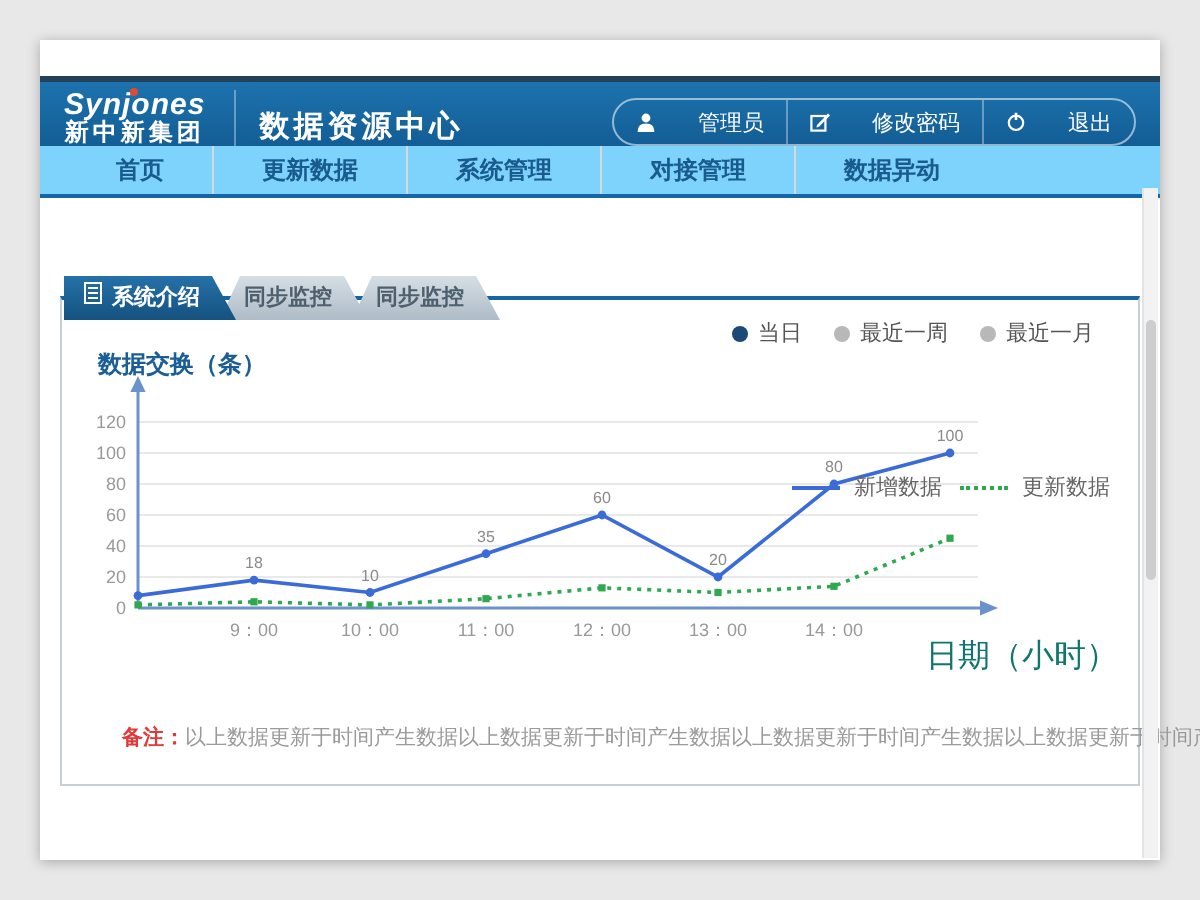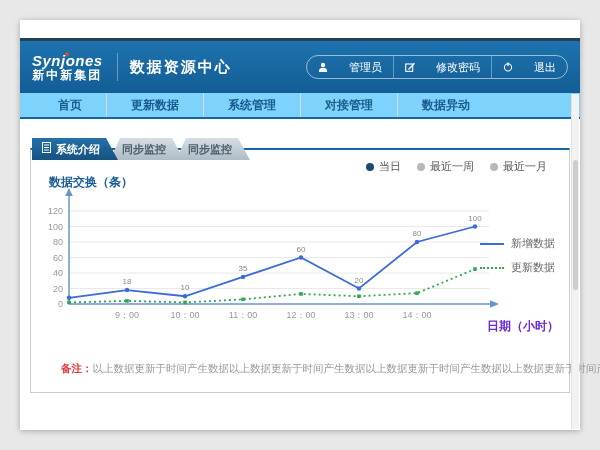--- a/index.html
+++ b/index.html
@@ -1,21 +1,21 @@
 <!DOCTYPE html>
 <html><head>
 <meta charset="utf-8">
 <style>
   html,body{margin:0;padding:0;}
   body{width:600px;height:450px;background:#e8e8e8;font-family:"Liberation Sans","DejaVu Sans",sans-serif;position:relative;overflow:hidden;}
   .page{position:absolute;left:20px;top:20px;width:560px;height:410px;background:#fff;box-shadow:0 1px 6px rgba(0,0,0,.28);}
   
   .topstrip{height:18px;background:#fff;}
   .topline{height:3px;background:#24415a;}
-  .header{height:52px;background:linear-gradient(#1d73ae,#135d95);display:flex;align-items:center;padding:0 12px;color:#fff;}
+  .header{height:32px;background:linear-gradient(#1d73ae,#135d95);display:flex;align-items:flex-end;padding:0 12px;color:#fff;}
   .logo{position:relative;text-align:center;line-height:1.05;margin-right:10px;}
   .logo-en{font-size:15px;font-weight:bold;font-style:italic;letter-spacing:.5px;}
   .logo-dot{position:absolute;left:33px;top:-1px;width:4px;height:4px;border-radius:50%;background:#e04a2f;}
   .logo-cn{font-size:12px;font-weight:bold;letter-spacing:2px;}
   .hdr-divider{width:1px;height:28px;background:rgba(255,255,255,.35);margin:0 12px 0 4px;}
   .app-title{font-size:15px;font-weight:bold;letter-spacing:2px;}
   .hdr-spacer{flex:1;}
   .user-pill{display:flex;align-items:center;height:22px;border:1px solid rgba(255,255,255,.55);border-radius:12px;font-size:11px;overflow:hidden;}
   .pill-item{display:flex;align-items:center;gap:21px;padding:0 11px;height:100%;cursor:pointer;}
   .pill-item + .pill-item{border-left:1px solid rgba(255,255,255,.35);}
@@ -31,22 +31,22 @@
   .tab:nth-child(2){z-index:2;}
   .tab:nth-child(3){z-index:1;}
   
   .panel{position:absolute;left:10px;top:128px;width:538px;height:242px;background:#fff;border:1px solid #c6cfd6;border-top:2px solid #1566a4;}
   .radio-row{position:absolute;top:9px;right:22px;display:flex;align-items:flex-start;gap:16px;}
   .radio-opt{display:flex;align-items:center;gap:5px;font-size:11px;color:#555;cursor:pointer;}
   .radio-dot{width:8px;height:8px;border-radius:50%;background:#b8b8b8;}
   .radio-opt.selected .radio-dot{background:#1c4a77;}
   .ylabel{position:absolute;left:18px;top:24px;font-size:12px;font-weight:bold;color:#1b5e97;}
   .chart{position:absolute;left:12px;top:38px;}
-  .xlabel{position:absolute;right:10px;top:168px;font-size:12px;font-weight:bold;color:#6d28d9;}
-  .legend{position:absolute;right:14px;top:86px;display:flex;flex-direction:column;gap:9px;justify-content:flex-end;}
+  .xlabel{position:absolute;right:10px;top:168px;font-size:16px;font-weight:normal;color:#0f766e;}
+  .legend{position:absolute;right:14px;top:86px;display:flex;flex-direction:row;gap:9px;justify-content:flex-end;}
   .legend-row{display:flex;align-items:center;gap:7px;font-size:11px;color:#666;}
   .legend-sample{width:24px;height:0;border-top-width:2px;}
   .remark{position:absolute;left:30px;bottom:16px;font-size:10.5px;color:#9a9a9a;white-space:nowrap;}
   .remark b{color:#e03a3a;font-weight:bold;}
   
   .scrollbar{position:absolute;right:1px;top:74px;bottom:1px;width:7px;background:#f2f2f2;border-left:1px solid #e3e3e3;}
   .scroll-thumb{position:absolute;top:66px;left:1px;width:5px;height:130px;background:#cdcdcd;border-radius:3px;}
 </style>
 </head>
 <body>

